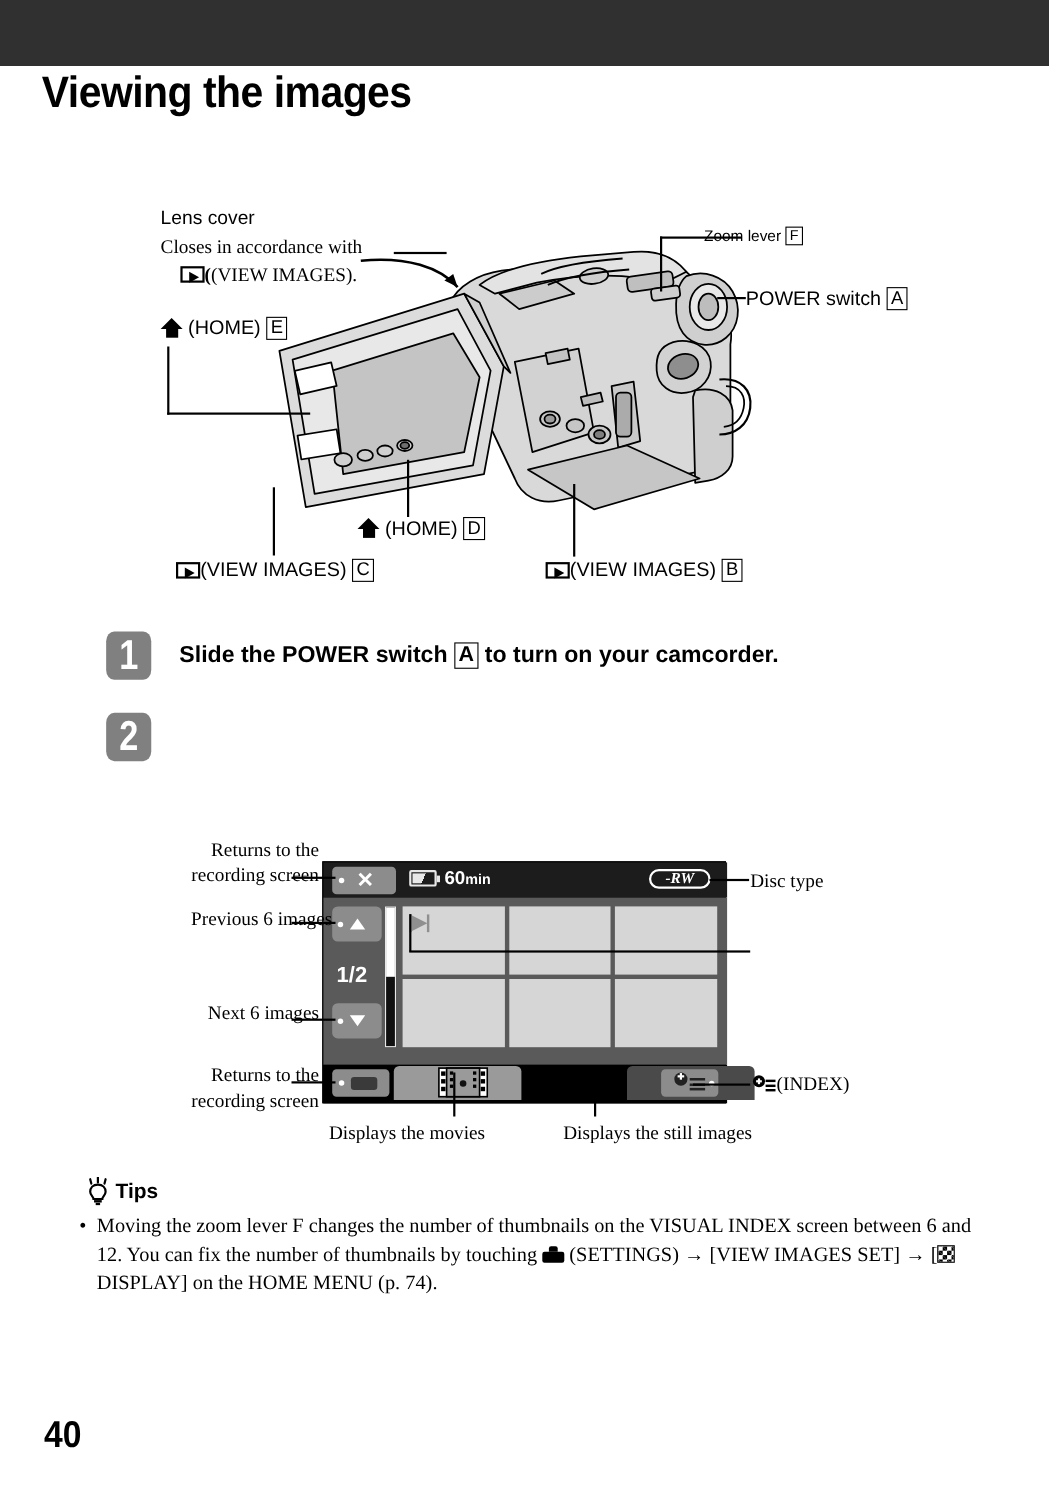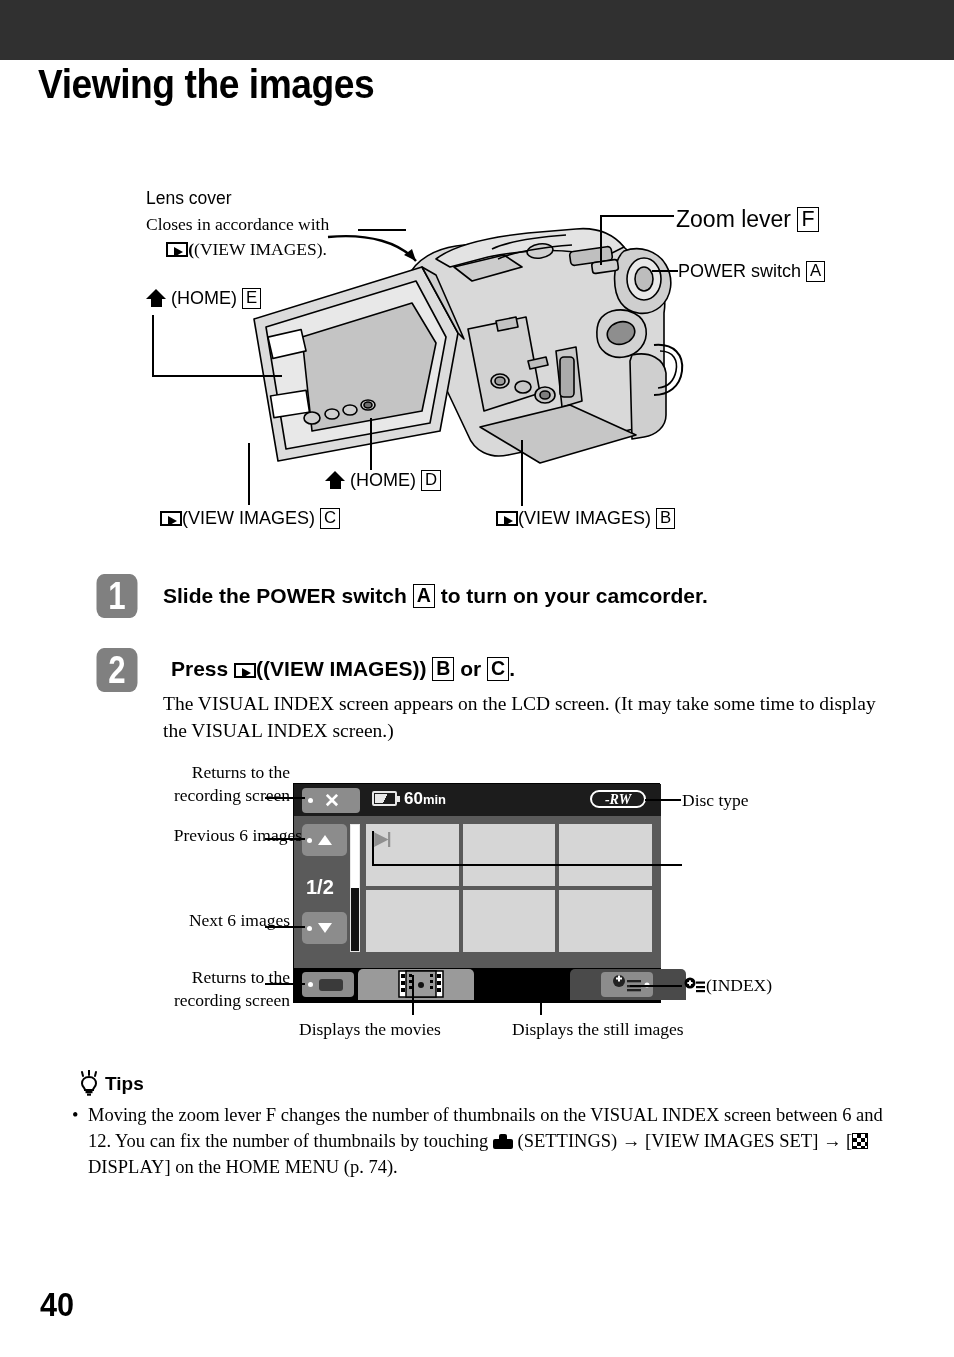--- a/index.html
+++ b/index.html
@@ -85,26 +85,26 @@
   .lbl { position: absolute; white-space: nowrap; }
 
   #lens-cover-title {
     left: 146px; top: 188px;
     font-family: "Liberation Sans", sans-serif;
     font-size: 17.5px; color: #000;
   }
   #lens-cover-desc {
     left: 146px; top: 212px;
     font-family: "Liberation Serif", serif;
-    font-size: 17.5px; line-height: 25px; color: #000; text-align: center;
+    font-size: 17.5px; line-height: 25px; color: #000;
   }
   #lens-cover-desc .l2 { display: block; margin-left: 18px; }
 
   #home-e { left: 146px; top: 288px; font-family:"Liberation Sans",sans-serif; font-size: 18px; }
-  #zoom-lever-lbl { left: 676px; top: 206px; font-family:"Liberation Sans",sans-serif; font-size: 23px; }
+  #zoom-lever-lbl { left: 640px; top: 206px; font-family:"Liberation Sans",sans-serif; font-size: 14px; }
   #power-switch-lbl { left: 678px; top: 261px; font-family:"Liberation Sans",sans-serif; font-size: 18px; }
   #home-d { left: 325px; top: 470px; font-family:"Liberation Sans",sans-serif; font-size: 18px; }
   #view-c { left: 160px; top: 508px; font-family:"Liberation Sans",sans-serif; font-size: 18px; }
   #view-b { left: 496px; top: 508px; font-family:"Liberation Sans",sans-serif; font-size: 18px; }
 
   
   .rule { position: absolute; background: #000; }
 
   
   .step-num {
@@ -488,31 +488,20 @@
   </div>
 
   <div class="step-num" style="left:92px; top:574px;">1</div>
   <div class="step-head" style="left:163px; top:584px;">
     <span>Slide the POWER switch</span>
     <span class="boxed">A</span>
     <span>to turn on your camcorder.</span>
   </div>
 
   <div class="step-num" style="left:92px; top:648px;">2</div>
-  <div class="step-head" style="left:171px; top:657px;">
-    <span>Press</span>
-    <span class="playbox"></span><span style="font-weight:bold;">(</span><span>(VIEW IMAGES)</span><span style="font-weight:bold;">)</span>
-    <span class="boxed">B</span>
-    <span>or</span>
-    <span class="boxed">C</span><span>.</span>
-  </div>
-  <div class="step-body" style="left:163px; top:690px; width:730px;">
-    <span>The VISUAL INDEX screen appears on the LCD screen. (It may take some time to</span>
-    <span>display the VISUAL INDEX screen.)</span>
-  </div>
 
   <div id="lcd">
 
     <div id="lcd-top">
       <div id="btn-close">
         <span class="nub" style="left:6px; top:10px;"></span>
         <span class="x">✕</span>
       </div>
       <div id="batt">
           <div class="fill"></div>

